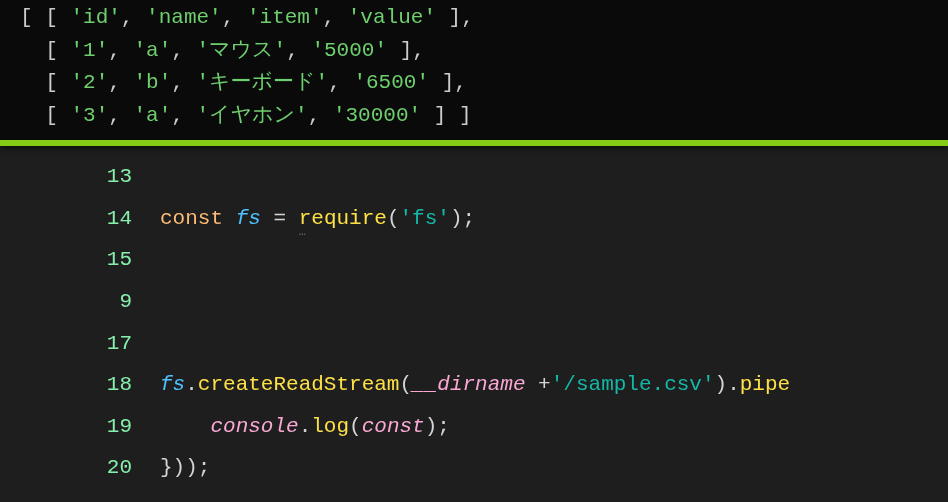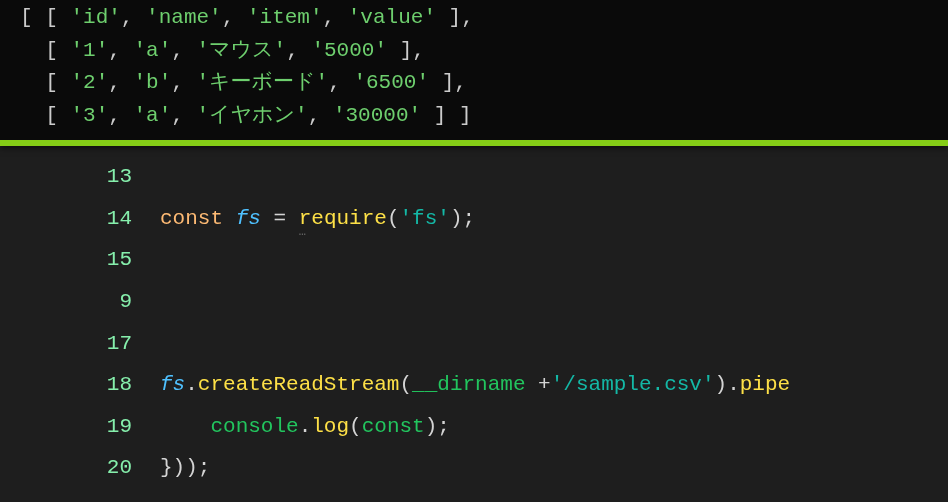--- a/index.html
+++ b/index.html
@@ -45,21 +45,21 @@
     padding-right: 28px;
     user-select: none;
     flex-shrink: 0;
   }
   .code {
     flex: 1;
     color: #d4d4d4;
     overflow: hidden;
   }
   .tok-keyword  { color: #fdba74; }
-  .tok-var      { color: #22c55e; }
+  .tok-var      { color: #f9a8d4; font-style: italic; }
   .tok-const    { color: #4fc1ff; font-style: italic; }
   .tok-func     { color: #fde047; }
   .tok-string   { color: #14b8a6; }
   .tok-punct    { color: #d4d4d4; }
   .tok-op       { color: #d4d4d4; }
   .tok-paren    { color: #d4d4d4; }
 
   .dots {
     position: relative;
   }

